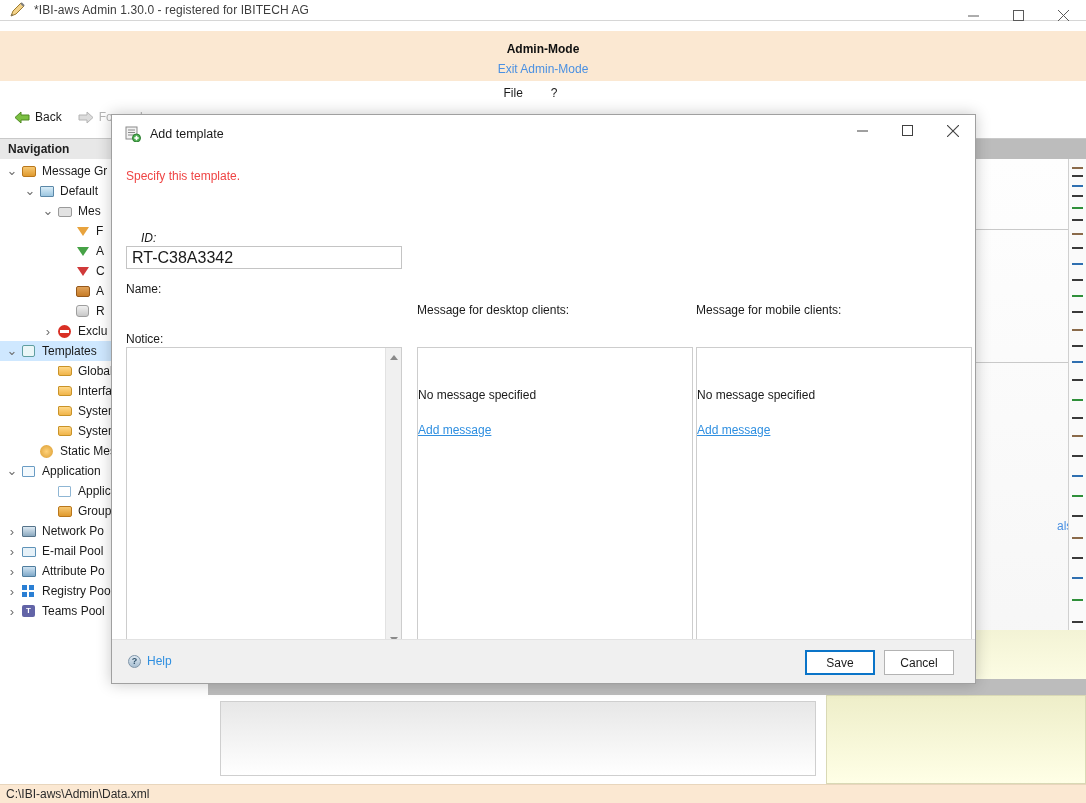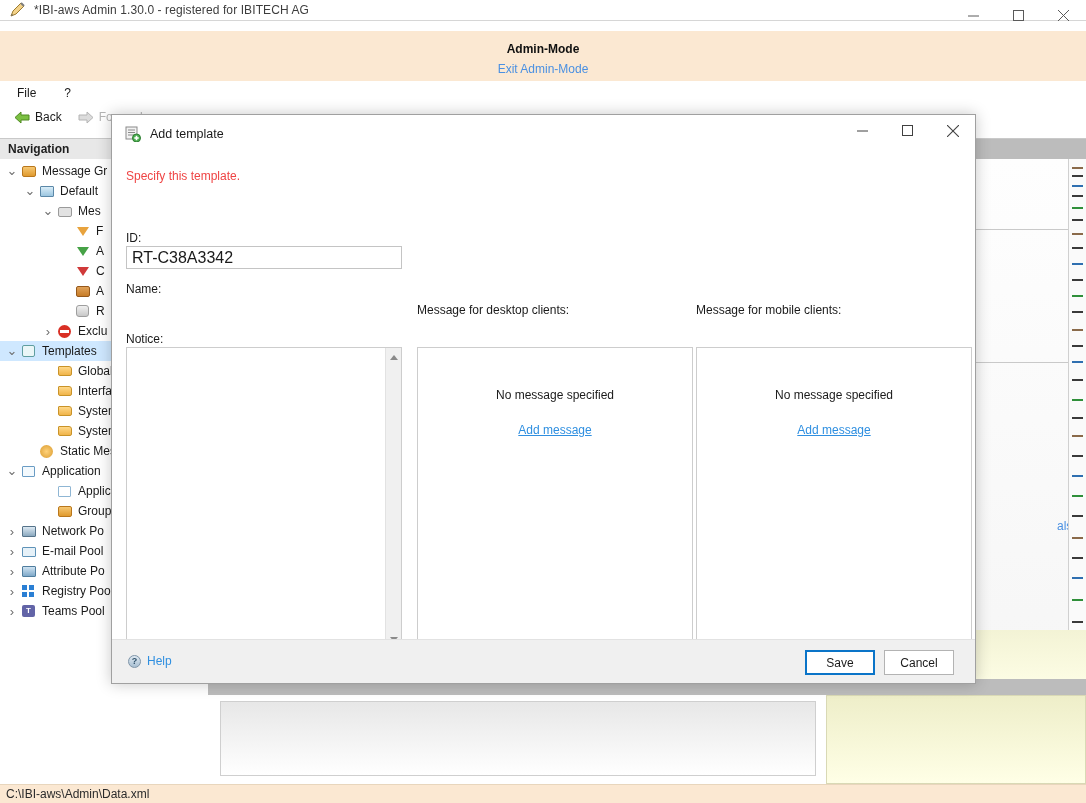--- a/index.html
+++ b/index.html
@@ -54,21 +54,21 @@
   }
   .admin-banner .admin-exit {
     font-size: 12px; color: #4a90e2; line-height: 14px; margin-top: 6px;
     cursor: pointer;
   }
 
   
   .menubar {
     position: absolute; left: 0; top: 81px; width: 1047px; height: 23px;
     background: #ffffff; display: flex; align-items: center;
-    padding-left: 14px; gap: 22px;
+    padding-left: 14px; gap: 22px; justify-content: center;
   }
   .menubar .menu-item { font-size: 12px; color: #1a1a1a; cursor: default; padding: 2px 3px;}
 
   
   .navbar {
     position: absolute; left: 0; top: 104px; width: 1086px; height: 26px;
     background: #ffffff; display: flex; align-items: center; padding-left: 8px;
     gap: 4px;
   }
   .nav-btn { display: flex; align-items: center; gap: 5px; padding: 2px 6px; font-size: 12px; }
@@ -251,21 +251,21 @@
   .sc-arrow {
     position:absolute; left:4px; width:0;height:0;
     border-left:4px solid transparent; border-right:4px solid transparent;
   }
   .sc-up { top:7px; border-bottom:5px solid #8a8a8a; }
   .sc-down { bottom:7px; border-top:5px solid #8a8a8a; }
 
   .msg-panel {
     position:absolute; top:194px; width:276px; height:303px;
     border:1px solid #cdcdcd; background:#ffffff;
-    display:flex; flex-direction:column; align-items:center;
+    display:flex; flex-direction:column; 
     padding-top: 40px;
   }
   .msg-none { font-size:12px; color:#1a1a1a; }
   .msg-add { font-size:12px; color:#2f8fe0; text-decoration:underline; margin-top:21px; cursor:pointer;}
 
   .dlg-footer {
     position:absolute; left:0; bottom:0; width:863px; height:44px;
     background:#f0f0f0; border-top:1px solid #e2e2e2;
   }
   .help-link {
@@ -601,21 +601,21 @@
               <line x1="12" y1="0" x2="0" y2="12" stroke="#404040" stroke-width="1.1"></line>
             </svg>
         </div>
       </div>
     </div>
 
     <div class="dlg-body">
 
       <div class="dlg-hint">Specify this template.</div>
 
-      <div class="field-label" style="left:14px;top:78px;">ID:</div>
+      <div class="field-label" style="left:29px;top:78px;font-style:italic;">ID:</div>
       <div class="text-input" style="left:14px;top:93px;width:276px;">
         <span>RT-C38A3342</span>
       </div>
 
       <div class="field-label" style="left:14px;top:129px;">Name:</div>
 
       <div class="field-label" style="left:14px;top:179px;">Notice:</div>
       <div class="notice-box">
         <div class="notice-scroll">
           <div class="sc-arrow sc-up"></div>

